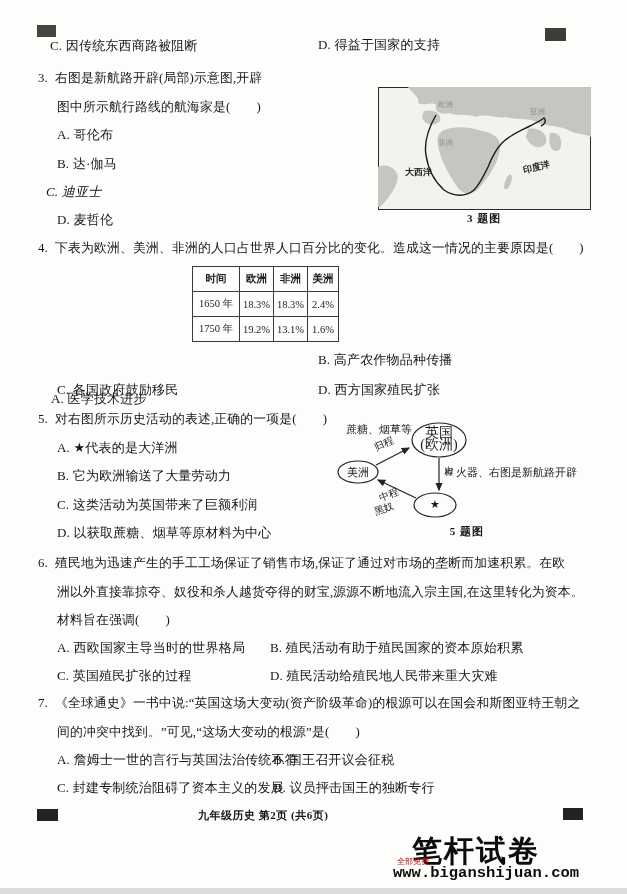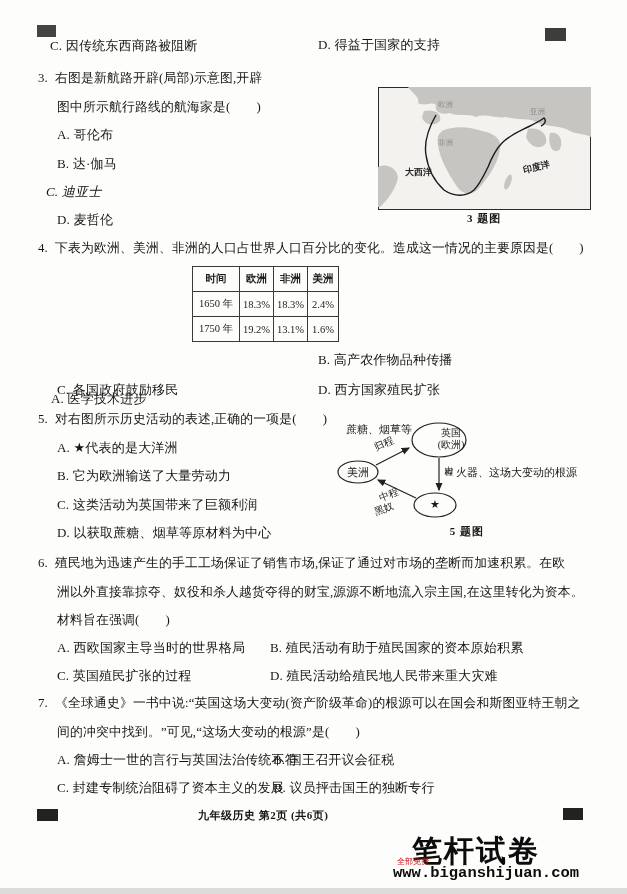--- a/index.html
+++ b/index.html
@@ -121,27 +121,27 @@
       </defs>
       <ellipse cx="107" cy="21" rx="27" ry="17" fill="none" stroke="#222" stroke-width="1.2"></ellipse>
       <ellipse cx="26" cy="53" rx="20" ry="11" fill="none" stroke="#222" stroke-width="1.2"></ellipse>
       <ellipse cx="103" cy="86" rx="21" ry="12" fill="none" stroke="#222" stroke-width="1.2"></ellipse>
       <line x1="44" y1="46" x2="77" y2="29" stroke="#222" stroke-width="1.2" marker-end="url(#ah)"></line>
       <line x1="107" y1="39" x2="107" y2="71" stroke="#222" stroke-width="1.2" marker-end="url(#ah)"></line>
       <line x1="84" y1="79" x2="46" y2="61" stroke="#222" stroke-width="1.2" marker-end="url(#ah)"></line>
     </svg>
     <div class="figlabel dgoods" style="left:14px;top:3px;">蔗糖、烟草等</div>
     <div class="figlabel dlabel" style="left:42px;top:18px;transform:rotate(-24deg);">归程</div>
-    <div class="node-text" style="left:80px;top:8px;width:54px;font-size:10px;line-height:12px;margin-left:12px;">
+    <div class="node-text" style="left:80px;top:8px;width:54px;font-size:14px;line-height:12px;">
       <div>英国</div>
       <div>(欧洲)</div>
     </div>
     <div class="node-text" style="left:8px;top:46px;width:36px;font-size:11px;">美洲</div>
     <div class="figlabel dlabel vertical" style="left:110px;top:40px;height:30px;font-size:9px;">出程</div>
-    <div class="figlabel dgoods" style="left:124px;top:46px;">火器、这场大变动的根源</div>
+    <div class="figlabel dgoods" style="left:124px;top:46px;">火器、右图是新航路开辟</div>
     <div class="node-text" style="left:83px;top:79px;width:40px;font-size:11px;">★</div>
     <div class="figlabel dlabel" style="left:47px;top:69px;transform:rotate(-22deg);">中程</div>
     <div class="figlabel dlabel" style="left:42px;top:83px;transform:rotate(-20deg);">黑奴</div>
     <div class="abs caption" style="left:62px;top:105px;width:90px;text-align:right;">5 题图</div>
   </div>
 
   <div class="abs line" style="left:38px;top:555px;">
     <span class="qnum">6.</span><span>殖民地为迅速产生的手工工场保证了销售市场,保证了通过对市场的垄断而加速积累。在欧</span>
   </div>
   <div class="abs line" style="left:57px;top:584px;">洲以外直接靠掠夺、奴役和杀人越货夺得的财宝,源源不断地流入宗主国,在这里转化为资本。</div>

